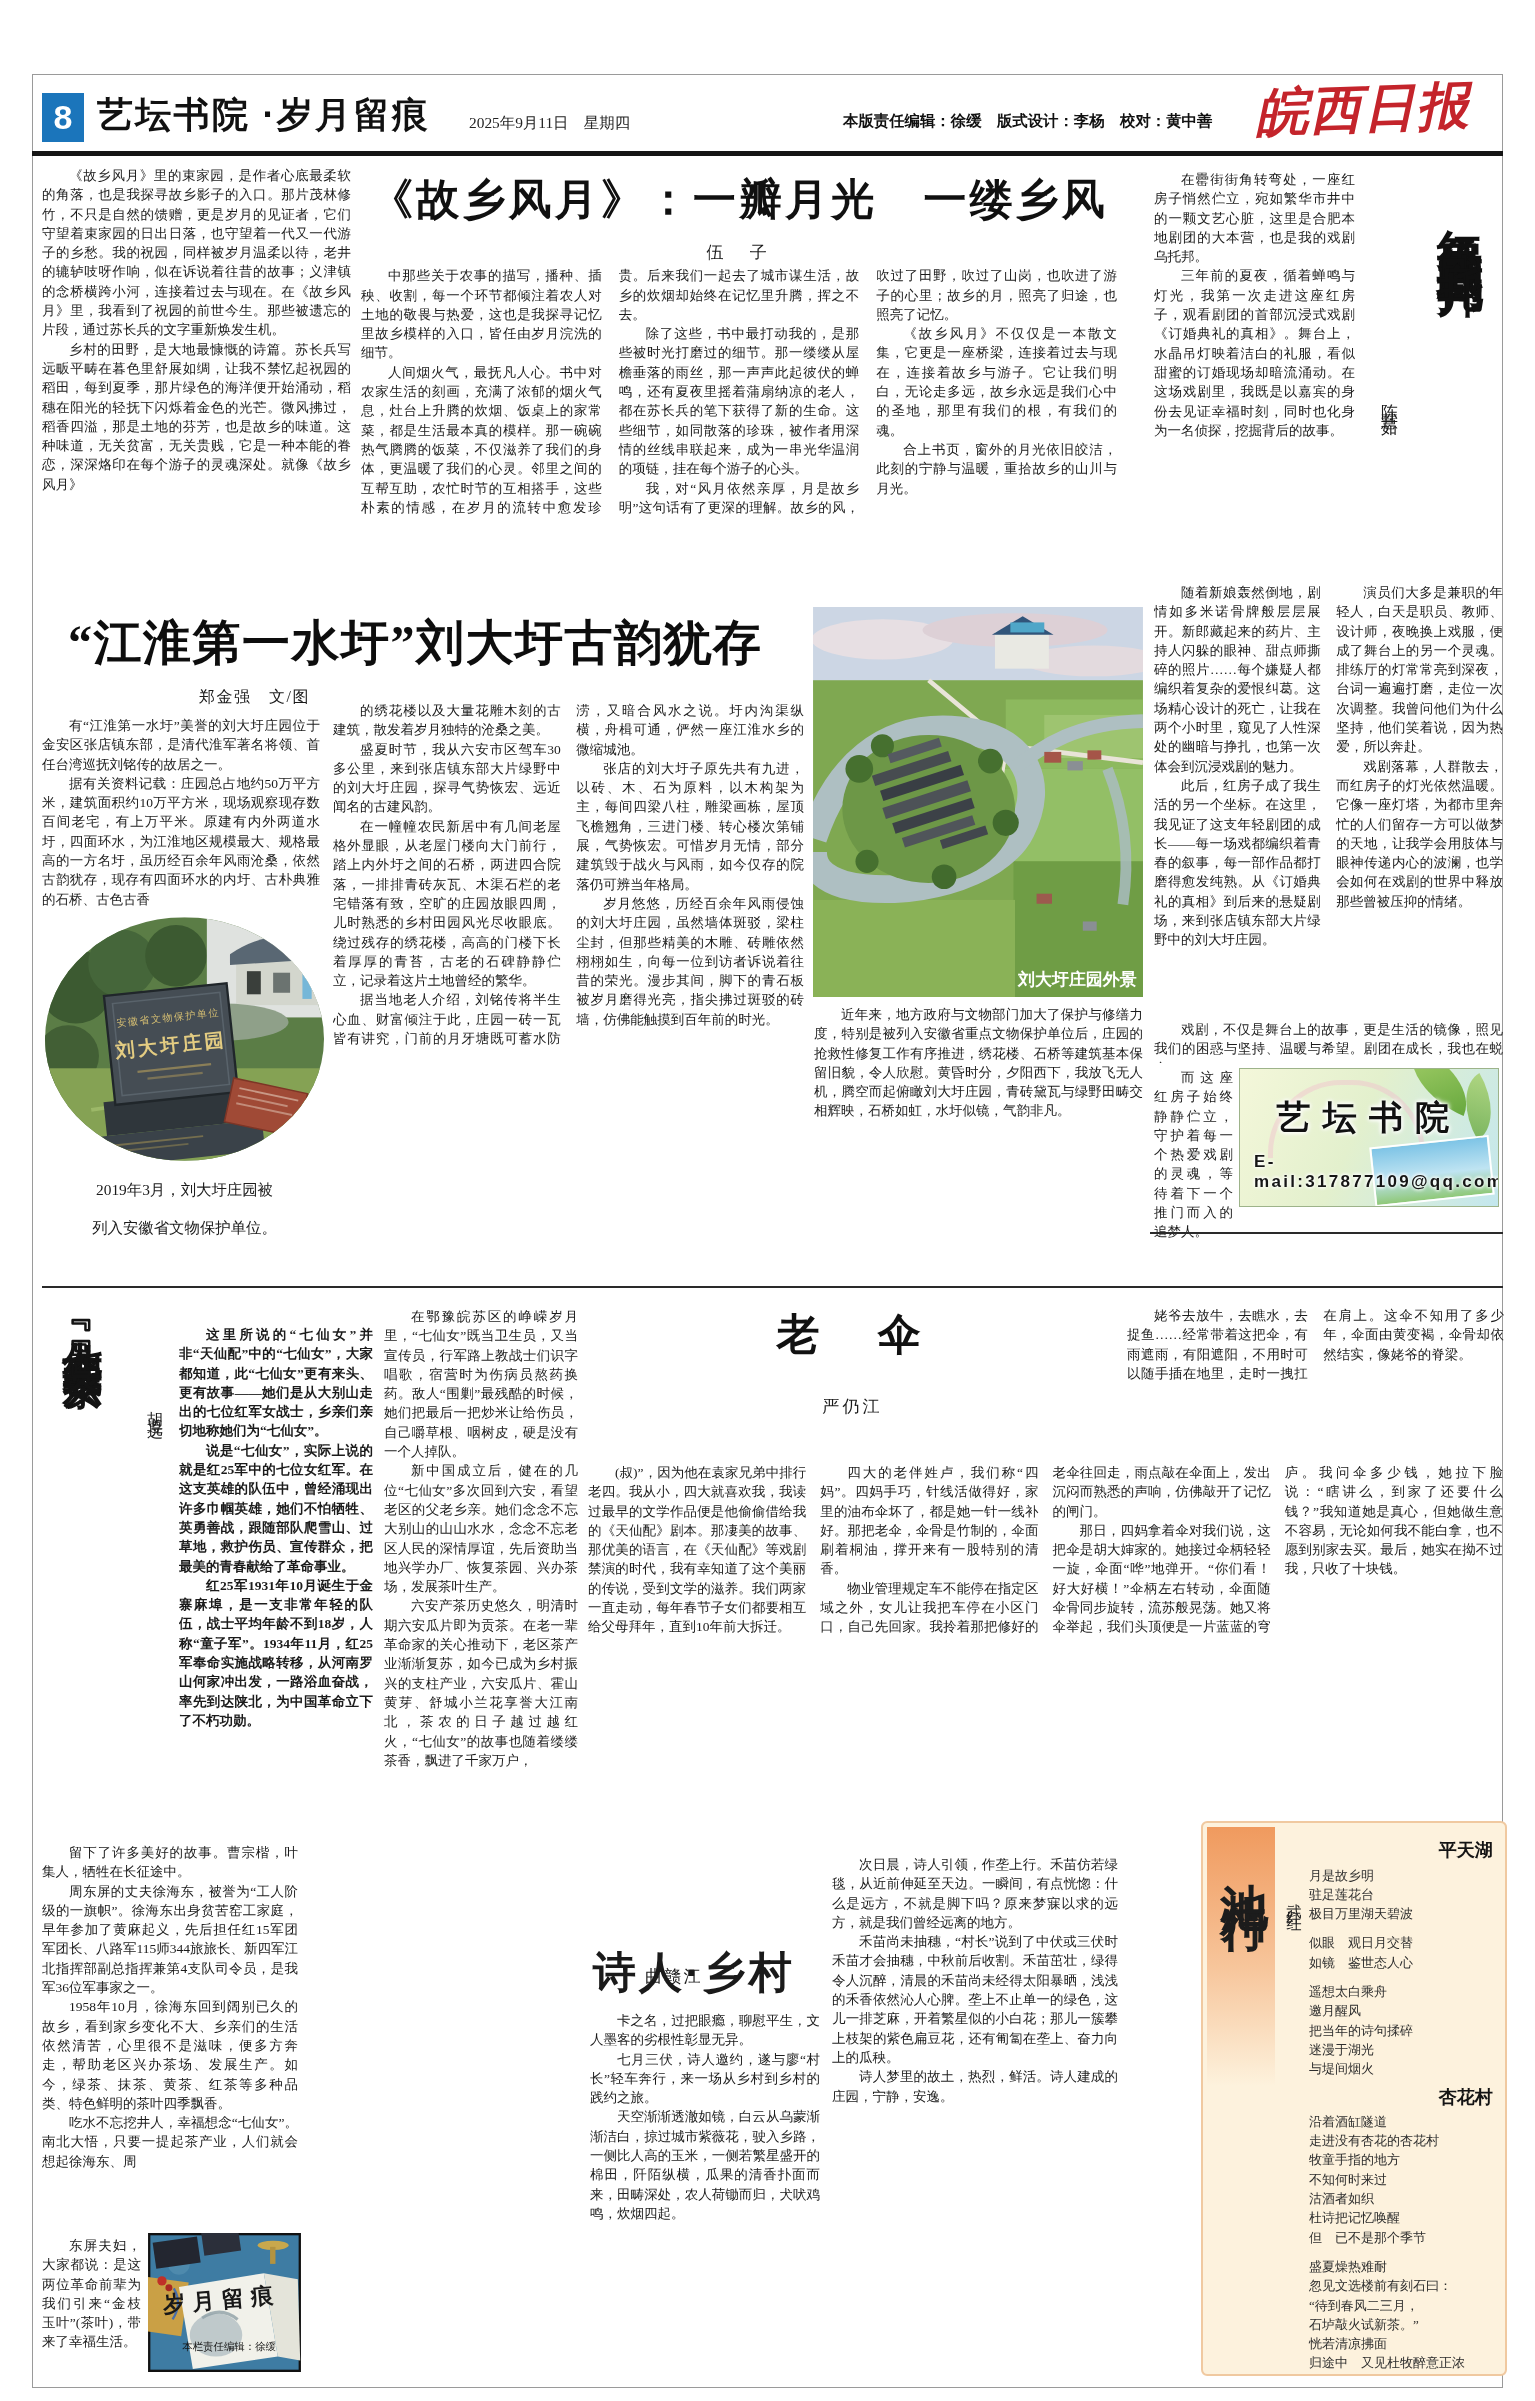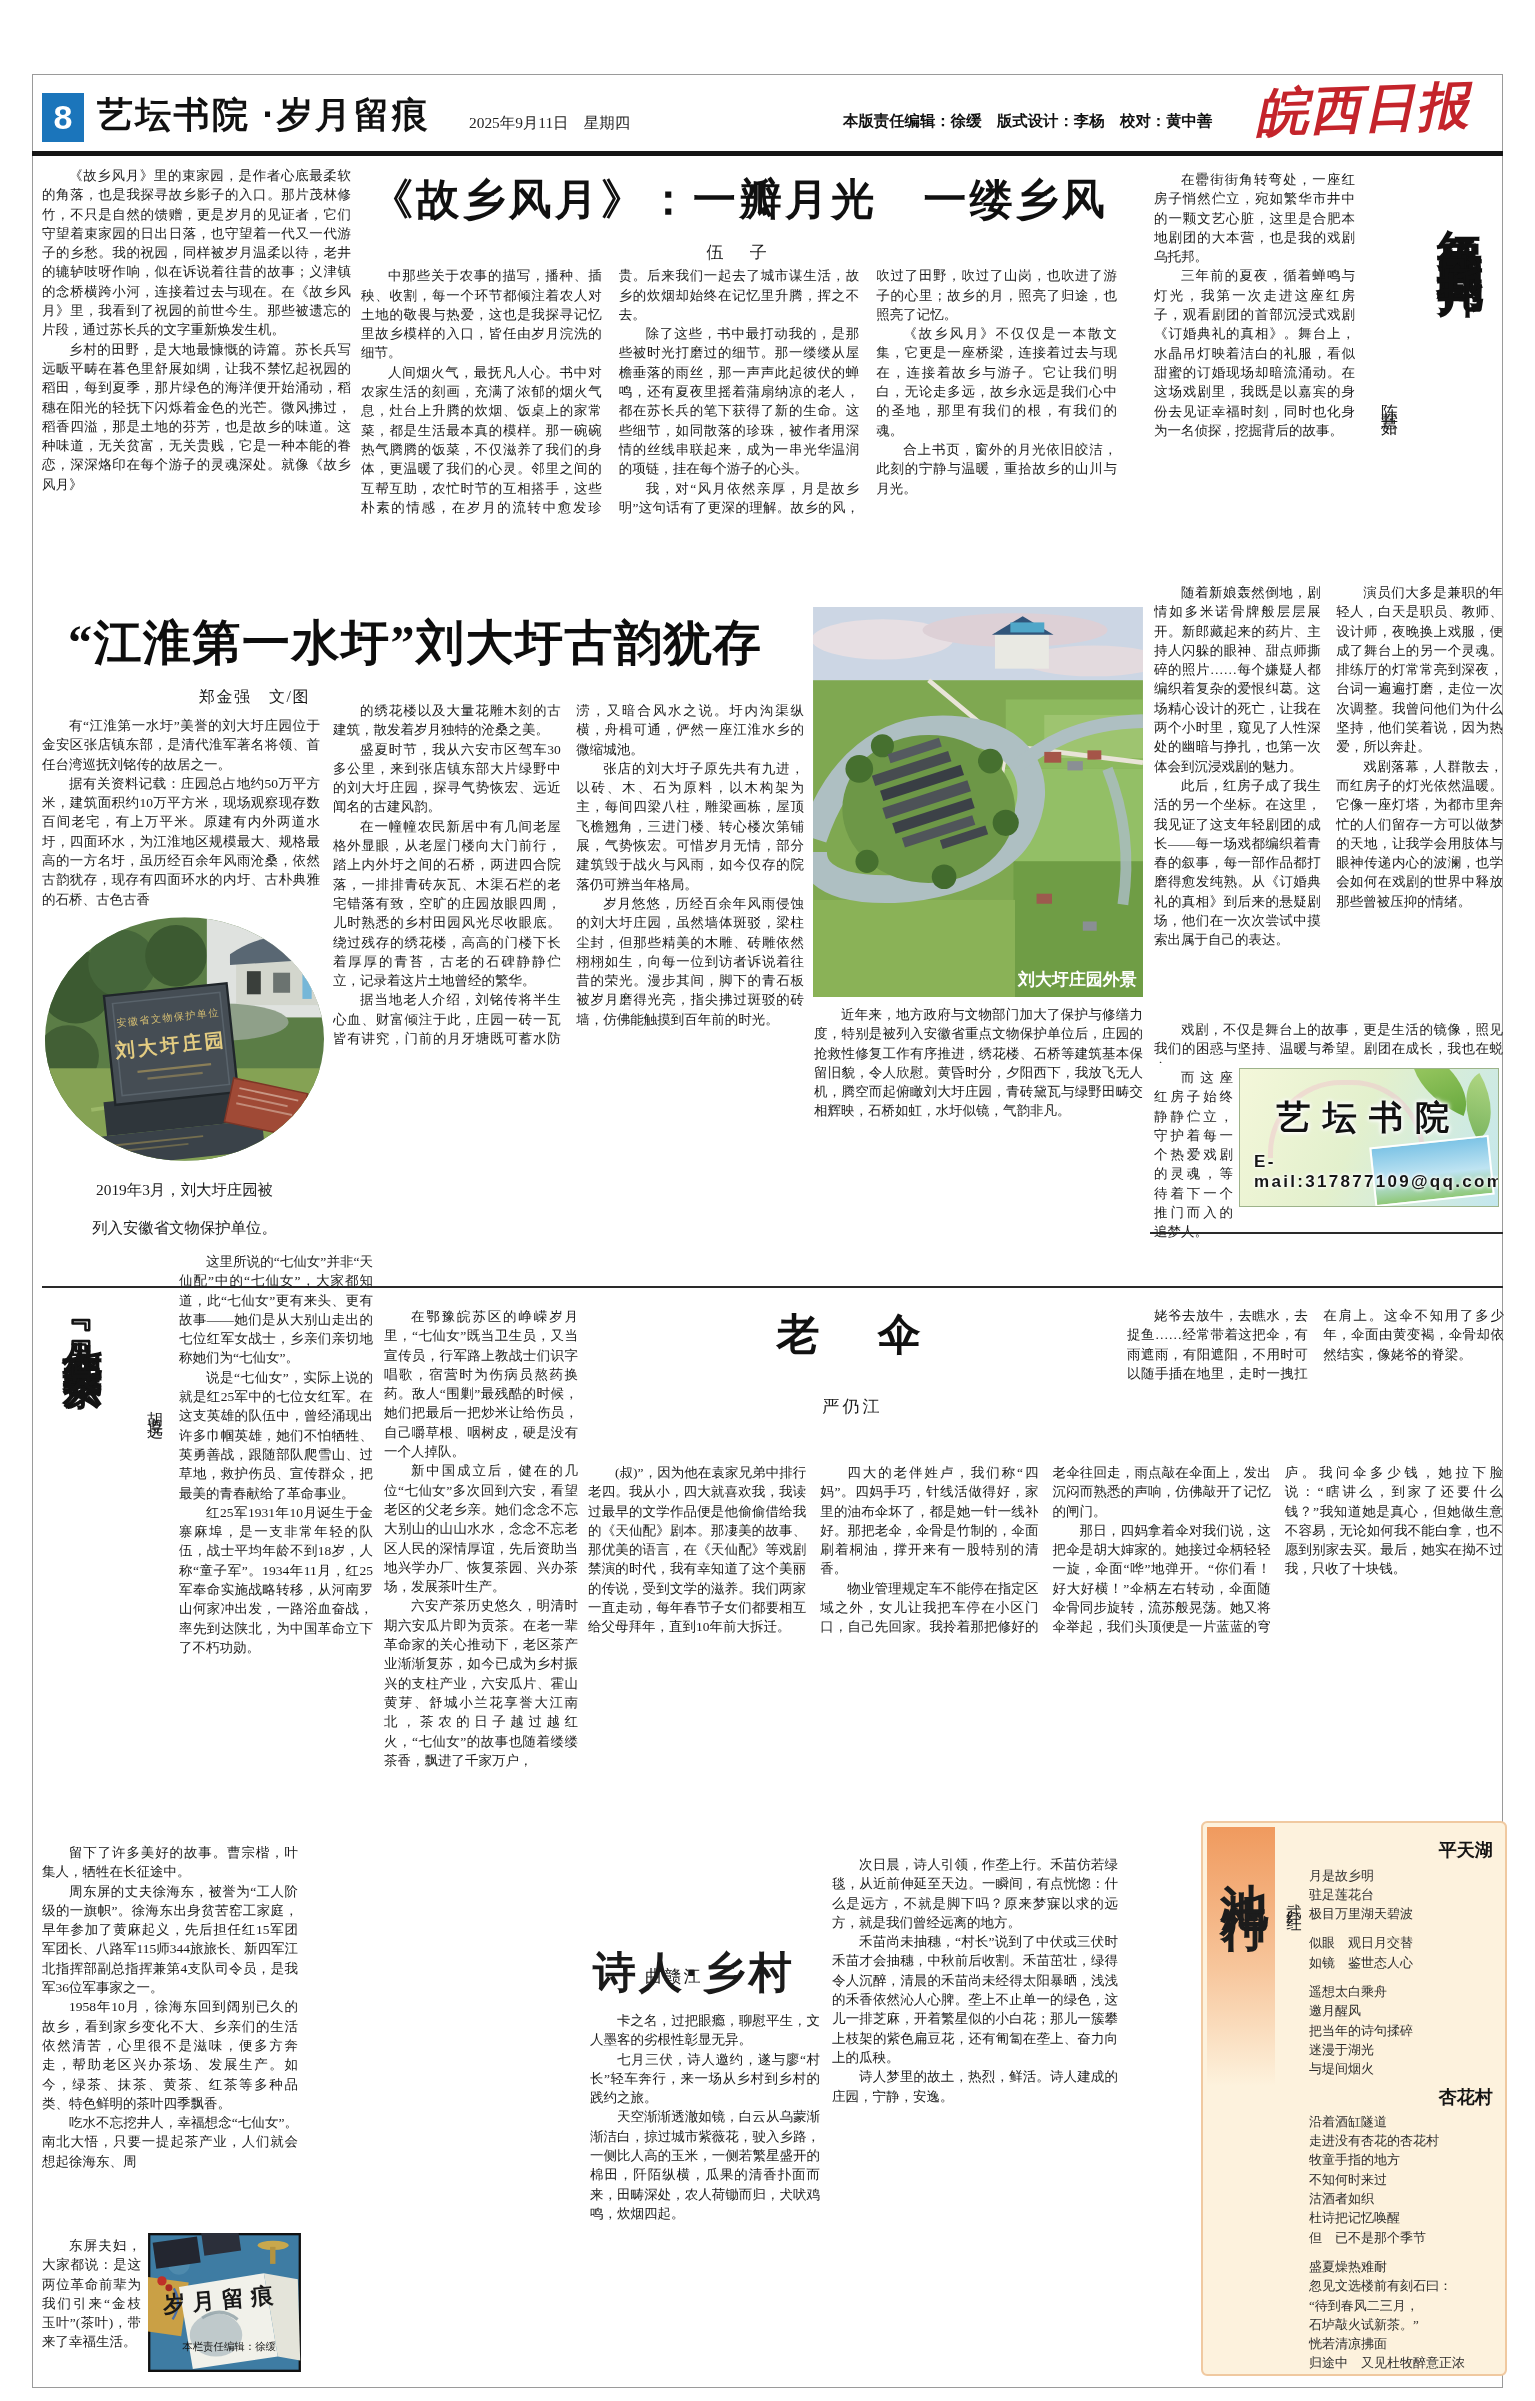--- a/index.html
+++ b/index.html
@@ -109,21 +109,21 @@
   </div>
 
   <div class="abs txt" style="left:1154px;top:170px;width:201px;height:404px;">
       <p>在罍街街角转弯处，一座红房子悄然伫立，宛如繁华市井中的一颗文艺心脏，这里是合肥本地剧团的大本营，也是我的戏剧乌托邦。</p>
       <p>三年前的夏夜，循着蝉鸣与灯光，我第一次走进这座红房子，观看剧团的首部沉浸式戏剧《订婚典礼的真相》。舞台上，水晶吊灯映着洁白的礼服，看似甜蜜的订婚现场却暗流涌动。在这场戏剧里，我既是以嘉宾的身份去见证幸福时刻，同时也化身为一名侦探，挖掘背后的故事。</p>
     </div>
   <div class="abs vtext redauthor" style="left:1378px;top:390px;height:116px;">陈慧茹</div>
   <div class="abs vtext redtitle" style="left:1429px;top:193px;height:556px;">红房子里的戏剧乌托邦</div>
   <div class="abs txt cols2" style="left:1154px;top:583px;width:349px;height:434px;">
       <p>随着新娘轰然倒地，剧情如多米诺骨牌般层层展开。新郎藏起来的药片、主持人闪躲的眼神、甜点师撕碎的照片……每个嫌疑人都编织着复杂的爱恨纠葛。这场精心设计的死亡，让我在两个小时里，窥见了人性深处的幽暗与挣扎，也第一次体会到沉浸戏剧的魅力。</p>
-      <p>此后，红房子成了我生活的另一个坐标。在这里，我见证了这支年轻剧团的成长——每一场戏都编织着青春的叙事，每一部作品都打磨得愈发纯熟。从《订婚典礼的真相》到后来的悬疑剧场，他们在一次次尝试中摸索出属于自己的表达。</p>
+      <p>此后，红房子成了我生活的另一个坐标。在这里，我见证了这支年轻剧团的成长——每一场戏都编织着青春的叙事，每一部作品都打磨得愈发纯熟。从《订婚典礼的真相》到后来的悬疑剧场，来到张店镇东部大片绿野中的刘大圩庄园。</p>
       <p>演员们大多是兼职的年轻人，白天是职员、教师、设计师，夜晚换上戏服，便成了舞台上的另一个灵魂。排练厅的灯常常亮到深夜，台词一遍遍打磨，走位一次次调整。我曾问他们为什么坚持，他们笑着说，因为热爱，所以奔赴。</p>
       <p>戏剧落幕，人群散去，而红房子的灯光依然温暖。它像一座灯塔，为都市里奔忙的人们留存一方可以做梦的天地，让我学会用肢体与眼神传递内心的波澜，也学会如何在戏剧的世界中释放那些曾被压抑的情绪。</p>
     </div>
   <div class="abs txt" style="left:1154px;top:1020px;width:349px;height:43px;">
       <p>戏剧，不仅是舞台上的故事，更是生活的镜像，照见我们的困惑与坚持、温暖与希望。剧团在成长，我也在蜕变，</p>
     </div>
   <div class="abs txt" style="left:1154px;top:1068px;width:79px;height:215px;">
       <p>而这座红房子始终静静伫立，守护着每一个热爱戏剧的灵魂，等待着下一个推门而入的追梦人。</p>
     </div>
 
@@ -243,21 +243,21 @@
       <p>岁月悠悠，历经百余年风雨侵蚀的刘大圩庄园，虽然墙体斑驳，梁柱尘封，但那些精美的木雕、砖雕依然栩栩如生，向每一位到访者诉说着往昔的荣光。漫步其间，脚下的青石板被岁月磨得光亮，指尖拂过斑驳的砖墙，仿佛能触摸到百年前的时光。</p>
     </div>
   <div class="abs txt" style="left:814px;top:1005px;width:329px;height:278px;">
       <p>近年来，地方政府与文物部门加大了保护与修缮力度，特别是被列入安徽省重点文物保护单位后，庄园的抢救性修复工作有序推进，绣花楼、石桥等建筑基本保留旧貌，令人欣慰。黄昏时分，夕阳西下，我放飞无人机，腾空而起俯瞰刘大圩庄园，青砖黛瓦与绿野田畴交相辉映，石桥如虹，水圩似镜，气韵非凡。</p>
     </div>
 
   <div class="abs divider" style="left:42px;top:1286px;width:1461px;"></div>
 
   <div class="abs vtext t7title" style="left:56px;top:1306px;height:532px;">『七仙女』牵线『六安茶』</div>
   <div class="abs vtext t7author" style="left:144px;top:1398px;height:93px;">胡遵远</div>
-  <div class="abs txt" style="left:179px;top:1252px;width:194px;height:1063px;">
+  <div class="abs txt" style="left:179px;top:1325px;width:194px;height:1063px;font-weight:bold;">
       <p>这里所说的“七仙女”并非“天仙配”中的“七仙女”，大家都知道，此“七仙女”更有来头、更有故事——她们是从大别山走出的七位红军女战士，乡亲们亲切地称她们为“七仙女”。</p>
       <p>说是“七仙女”，实际上说的就是红25军中的七位女红军。在这支英雄的队伍中，曾经涌现出许多巾帼英雄，她们不怕牺牲、英勇善战，跟随部队爬雪山、过草地，救护伤员、宣传群众，把最美的青春献给了革命事业。</p>
       <p>红25军1931年10月诞生于金寨麻埠，是一支非常年轻的队伍，战士平均年龄不到18岁，人称“童子军”。1934年11月，红25军奉命实施战略转移，从河南罗山何家冲出发，一路浴血奋战，率先到达陕北，为中国革命立下了不朽功勋。</p>
     </div>
   <div class="abs txt" style="left:384px;top:1307px;width:194px;height:1063px;">
       <p>在鄂豫皖苏区的峥嵘岁月里，“七仙女”既当卫生员，又当宣传员，行军路上教战士们识字唱歌，宿营时为伤病员熬药换药。敌人“围剿”最残酷的时候，她们把最后一把炒米让给伤员，自己嚼草根、咽树皮，硬是没有一个人掉队。</p>
       <p>新中国成立后，健在的几位“七仙女”多次回到六安，看望老区的父老乡亲。她们念念不忘大别山的山山水水，念念不忘老区人民的深情厚谊，先后资助当地兴学办厂、恢复茶园、兴办茶场，发展茶叶生产。</p>
       <p>六安产茶历史悠久，明清时期六安瓜片即为贡茶。在老一辈革命家的关心推动下，老区茶产业渐渐复苏，如今已成为乡村振兴的支柱产业，六安瓜片、霍山黄芽、舒城小兰花享誉大江南北，茶农的日子越过越红火，“七仙女”的故事也随着缕缕茶香，飘进了千家万户，</p>
     </div>
   <div class="abs txt" style="left:42px;top:1843px;width:256px;height:389px;">

